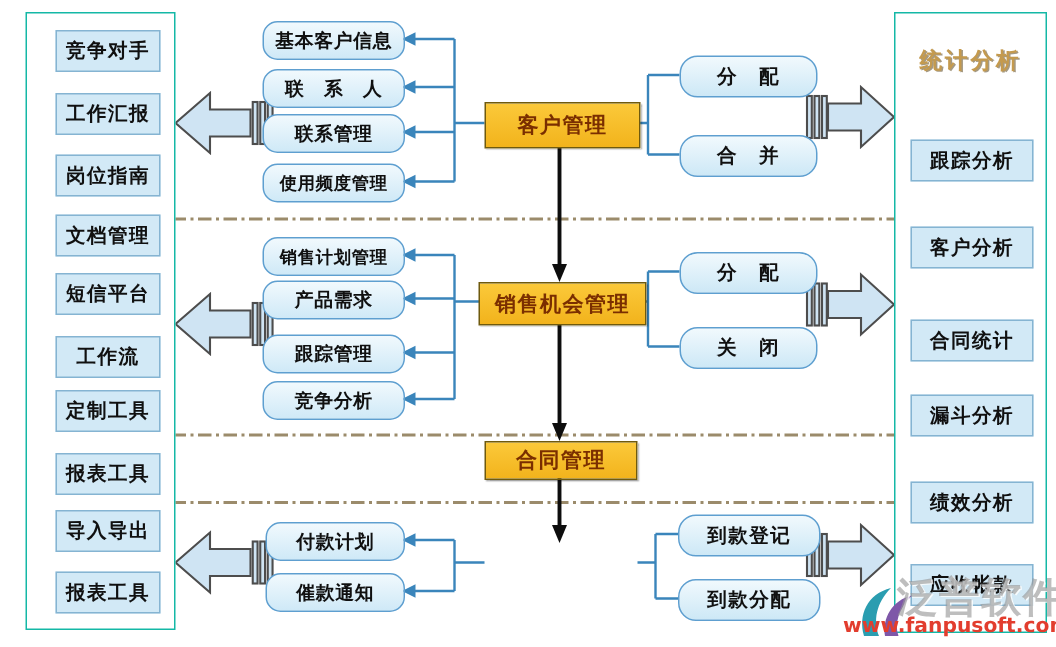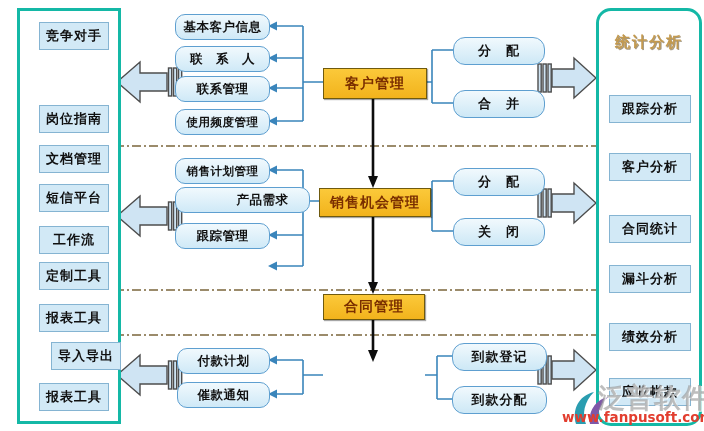--- a/index.html
+++ b/index.html
@@ -2,21 +2,21 @@
 <html style="--module_fill: #f2b31c; --module_text: #7a2e00; --node_fill: #d2e9f6; --connector: #3a85bb; --dash: #9b8b6b; --arrow_fill: #cfe4f3; --title: #c49a4e; --url: #e23d2e;"><head>
 <meta charset="utf-8">
 <style>
   html,body{margin:0;padding:0;background:#fff;}
   #stage{
     position:relative;width:704px;height:431px;background:#fff;overflow:hidden;
     font-family:"DejaVu Sans",sans-serif;
   }
   #wires{position:absolute;left:0;top:0;z-index:0;}
   .panel{
-    position:absolute;background:#fff;border:3px solid #14b8a6;z-index:1;
+    position:absolute;background:#fff;border:1px solid #14b8a6;z-index:1;
   }
   .lp-item,.rp-item{
     position:absolute;display:flex;align-items:center;justify-content:center;
     background:var(--node_fill,#d2e9f6);border:1px solid #85b4d2;
     font-weight:bold;font-size:13px;color:#101010;letter-spacing:1px;
   }
   .node{
     position:absolute;display:flex;align-items:center;justify-content:center;
     background:linear-gradient(#f1f9fd,#cfe9f7);
     border:1.5px solid #5e9fd0;border-radius:10px;
@@ -126,54 +126,56 @@
         <rect x="548" y="189" width="3.2" height="28"></rect>
       <polygon points="596,370 574,350 574,361 552,361 552,379 574,379 574,390"></polygon>
       <rect x="538" y="356" width="3.2" height="28"></rect>
         <rect x="543" y="356" width="3.2" height="28"></rect>
         <rect x="548" y="356" width="3.2" height="28"></rect>
     </g>
   </svg>
 
   <div class="panel" style="left:17px;top:8px;width:98px;height:410px;">
     <div class="lp-item" style="left:19px;top:11px;width:68px;height:26px;">竞争对手</div>
+    <div class="lp-item" style="left:19px;top:53px;width:68px;height:26px;">工作汇报</div>
     <div class="lp-item" style="left:19px;top:94px;width:68px;height:26px;">岗位指南</div>
     <div class="lp-item" style="left:19px;top:134px;width:68px;height:26px;">文档管理</div>
     <div class="lp-item" style="left:19px;top:173px;width:68px;height:26px;">短信平台</div>
     <div class="lp-item" style="left:19px;top:251px;width:68px;height:26px;">定制工具</div>
     <div class="lp-item" style="left:19px;top:215px;width:68px;height:26px;">工作流</div>
     <div class="lp-item" style="left:19px;top:293px;width:68px;height:26px;">报表工具</div>
-    <div class="lp-item" style="left:19px;top:331px;width:68px;height:26px;margin-left:12px;">导入导出</div>
+    <div class="lp-item" style="left:19px;top:331px;width:68px;height:26px;">导入导出</div>
     <div class="lp-item" style="left:19px;top:372px;width:68px;height:26px;">报表工具</div>
   </div>
 
   <div class="node" style="left:175px;top:14px;width:93px;height:24px;">基本客户信息</div>
   <div class="node" style="left:175px;top:46px;width:93px;height:24px;">联　系　人</div>
   <div class="node" style="left:175px;top:76px;width:93px;height:24px;">联系管理</div>
   <div class="node" style="left:175px;top:109px;width:93px;height:24px;font-size:11.5px;">使用频度管理</div>
 
   <div class="node" style="left:175px;top:158px;width:93px;height:24px;font-size:11.5px;">销售计划管理</div>
-  <div class="node" style="left:175px;top:187px;width:93px;height:24px;padding-left:40px;">产品需求</div>
+  <div class="node" style="left:175px;top:187px;width:93px;height:24px;">产品需求</div>
   <div class="node" style="left:175px;top:223px;width:93px;height:24px;">跟踪管理</div>
+  <div class="node" style="left:175px;top:254px;width:93px;height:24px;">竞争分析</div>
 
   <div class="node" style="left:177px;top:348px;width:91px;height:24px;">付款计划</div>
   <div class="node" style="left:177px;top:382px;width:91px;height:24px;">催款通知</div>
 
   <div class="module" style="left:323px;top:68px;width:102px;height:29px;">客户管理</div>
   <div class="module" style="left:319px;top:188px;width:110px;height:27px;">销售机会管理</div>
   <div class="module" style="left:323px;top:294px;width:100px;height:24px;">合同管理</div>
 
   <div class="action" style="left:453px;top:37px;width:90px;height:26px;">分　配</div>
   <div class="action" style="left:453px;top:90px;width:90px;height:26px;">合　并</div>
   <div class="action" style="left:453px;top:168px;width:90px;height:26px;">分　配</div>
   <div class="action" style="left:453px;top:218px;width:90px;height:26px;">关　闭</div>
   <div class="action" style="left:452px;top:343px;width:93px;height:26px;">到款登记</div>
   <div class="action" style="left:452px;top:386px;width:93px;height:26px;">到款分配</div>
 
-  <div class="panel" style="left:596px;top:8px;width:100px;height:412px;border-radius:15px;">
+  <div class="panel" style="left:596px;top:8px;width:100px;height:412px;">
     <div class="rp-title">统计分析</div>
     <div class="rp-item" style="left:10px;top:84px;width:80px;height:26px;">跟踪分析</div>
     <div class="rp-item" style="left:10px;top:142px;width:80px;height:26px;">客户分析</div>
     <div class="rp-item" style="left:10px;top:204px;width:80px;height:26px;">合同统计</div>
     <div class="rp-item" style="left:10px;top:254px;width:80px;height:26px;">漏斗分析</div>
     <div class="rp-item" style="left:10px;top:312px;width:80px;height:26px;">绩效分析</div>
     <div class="rp-item" style="left:10px;top:367px;width:80px;height:26px;">应收帐款</div>
   </div>
 
   <div id="watermark">

